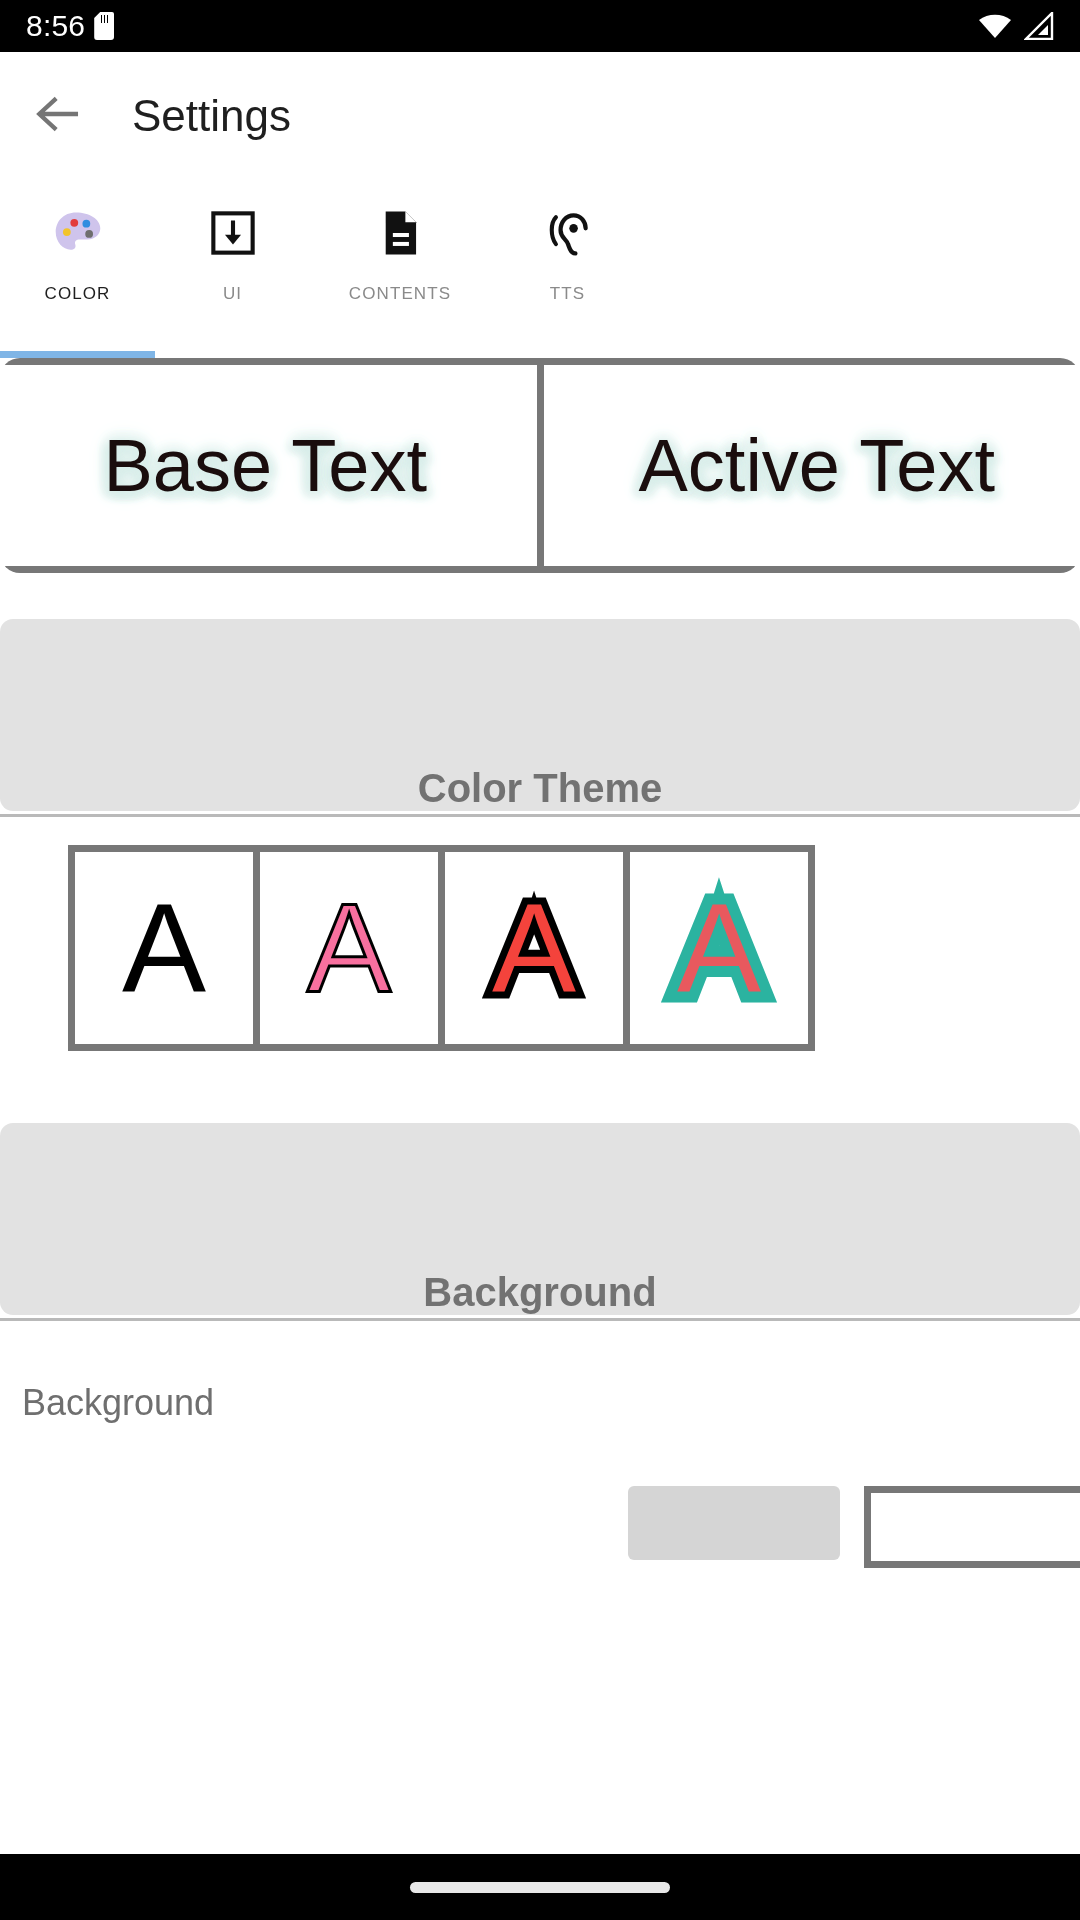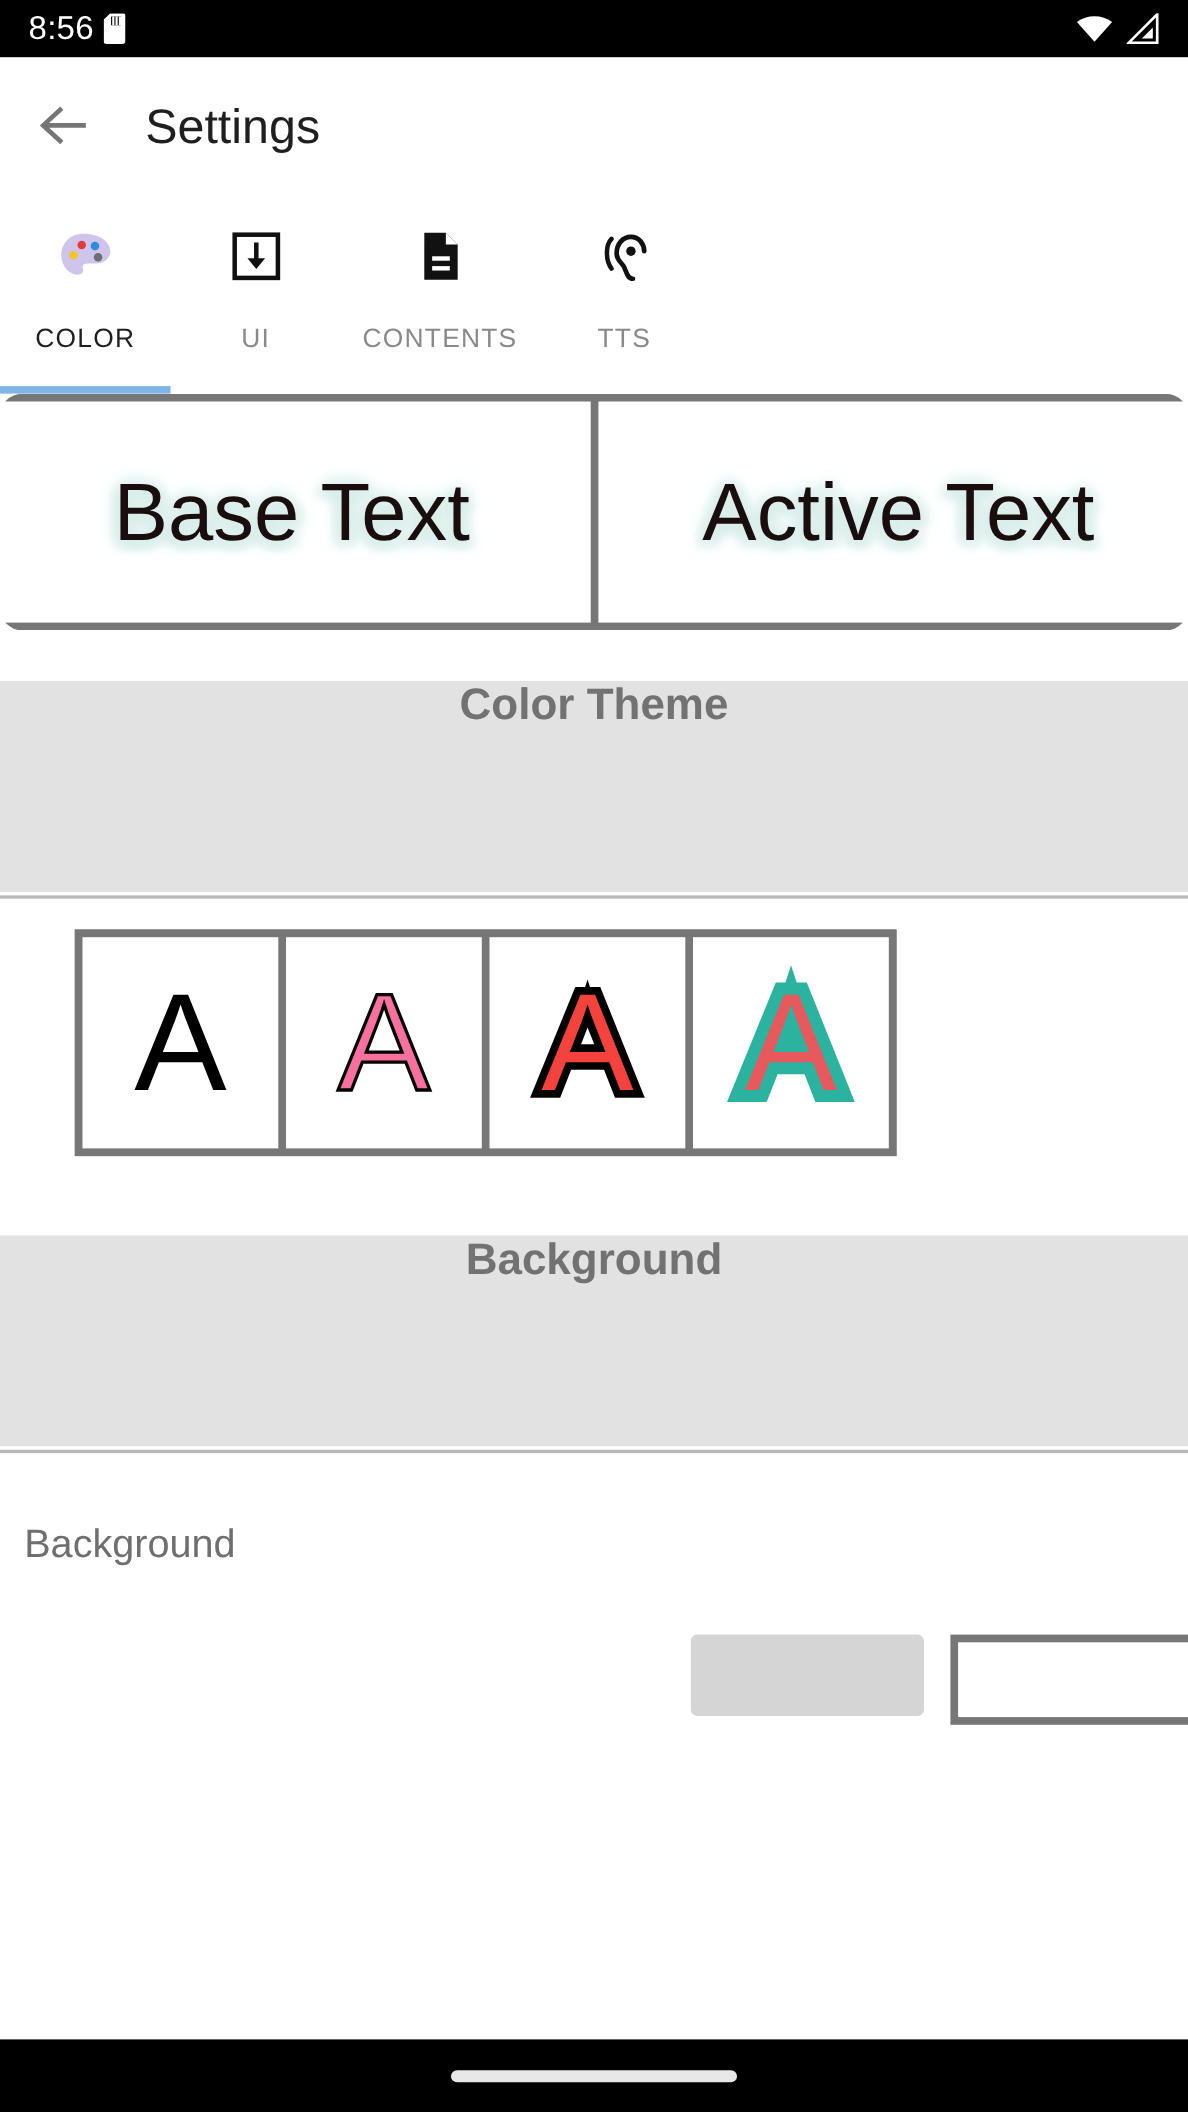--- a/index.html
+++ b/index.html
@@ -72,21 +72,21 @@
     display:flex; flex-direction:column; align-items:center;
     justify-content:flex-start;
     padding-top:22px;
   }
   .tab-icon {
     height:62px; width:62px;
     display:flex; align-items:center; justify-content:center;
     margin-bottom:20px;
   }
   .tab-label {
-    font-size:24px; letter-spacing:1.1px; color:#8a8a8a; white-space:nowrap;margin-top:10px;
+    font-size:17px; letter-spacing:1.1px; color:#8a8a8a; white-space:nowrap;
   }
   .tab.active .tab-label { color:#1f1f1f; }
   .tab-indicator {
     position:absolute; left:0; bottom:0;
     height:7px; width:155px; background:#7FB5E6;
   }
 
   
   .preview-row {
     display:flex;
@@ -112,22 +112,23 @@
        0 0 14px #d9eeea, 0 0 14px #d9eeea, 0 0 22px #d9eeea,
        5px 5px 10px #d3eae6, -5px 5px 10px #d3eae6;
   }
   .preview-box.first .preview-text { margin-left:-6px; }
   .preview-box.second .preview-text { margin-left:10px; }
 
   
   .section-gap { height:46px; background:#ffffff; }
   .section-header {
     background:#e2e2e2;
-    display:flex; align-items:flex-start; justify-content:center;
+    display:flex; align-items:flex-end; justify-content:center;
     position:relative;
+    border-radius:13px;
   }
   .section-header .title {
     font-size:40px; font-weight:bold; color:#727272;
   }
   .divider-double {
     height:9px; background:#ffffff; position:relative;
   }
   .divider-double::before {
     content:""; position:absolute; left:0; right:0; top:3px;
     height:3px; background:#b9b9b9;

